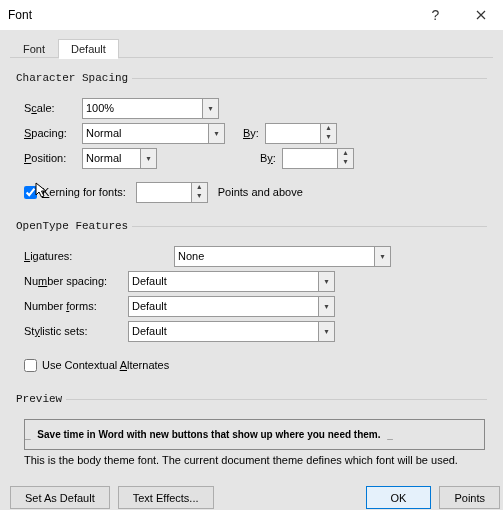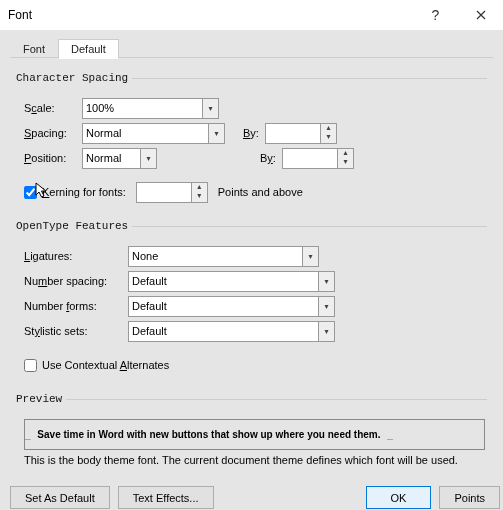--- a/index.html
+++ b/index.html
@@ -262,21 +262,21 @@
           <span>Points and above</span>
         </div>
       </fieldset>
 
       <fieldset>
         <legend>OpenType Features</legend>
 
         <div class="row">
           <span class="lbl2"><span class="underline-accesskey">L</span>igatures:</span>
           <span class="combo">
-            <input type="text" style="width: 174px;" value="None">
+            <input type="text" style="width: 200px; margin-left: 46px;" value="None">
             <span class="dbtn">▾</span>
           </span>
         </div>
         <div class="row">
           <span class="lbl2">Nu<span class="underline-accesskey">m</span>ber spacing:</span>
           <span class="combo">
             <input type="text" style="width: 190px;" value="Default">
             <span class="dbtn">▾</span>
           </span>
         </div>

